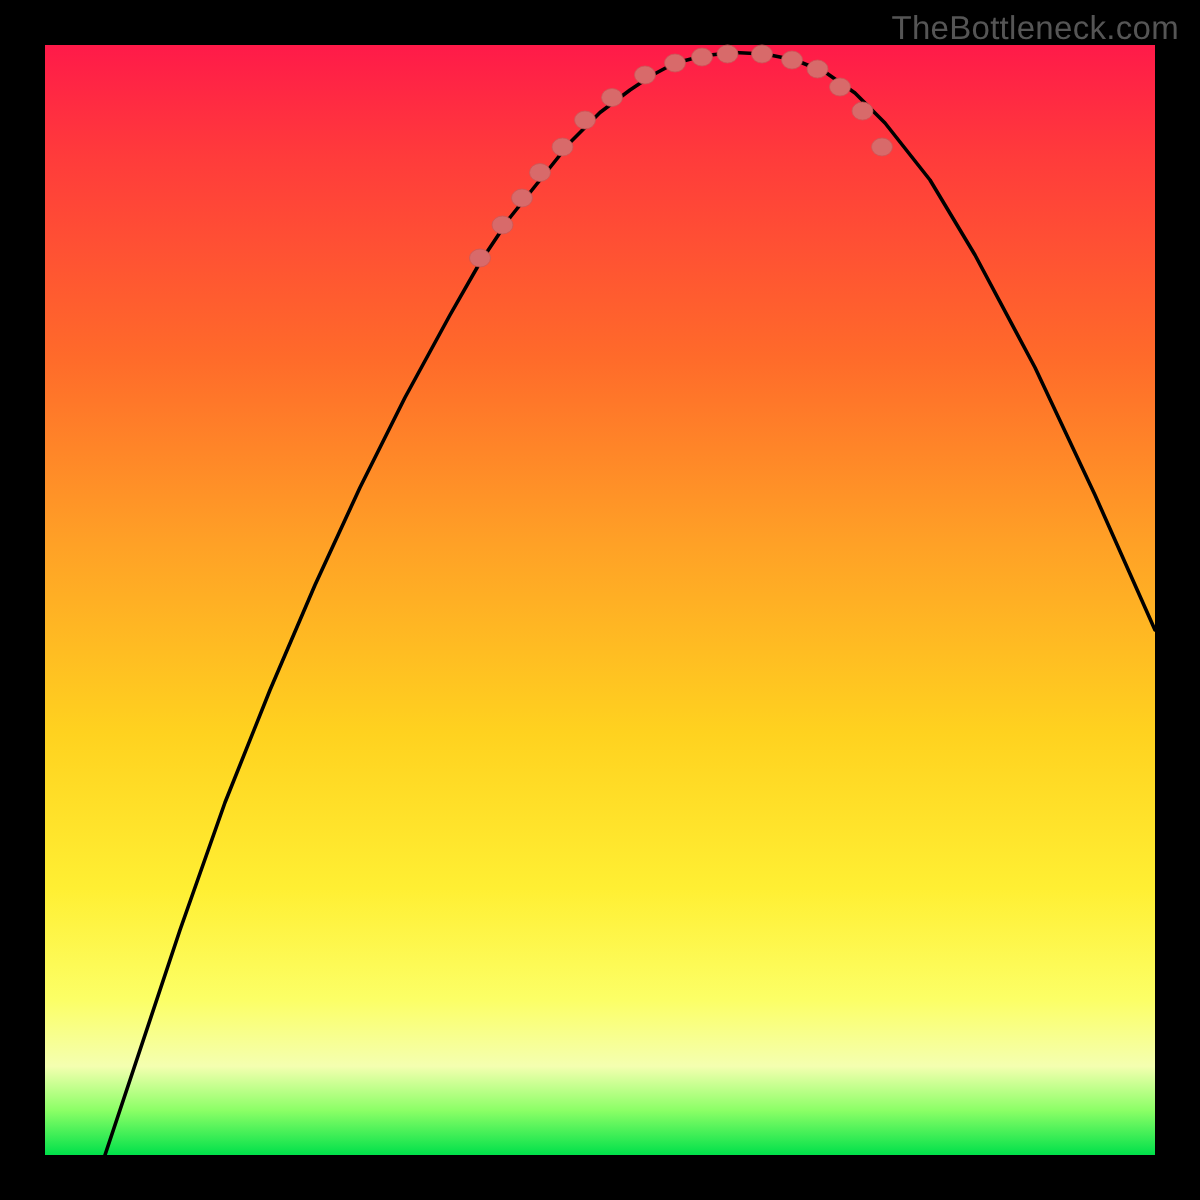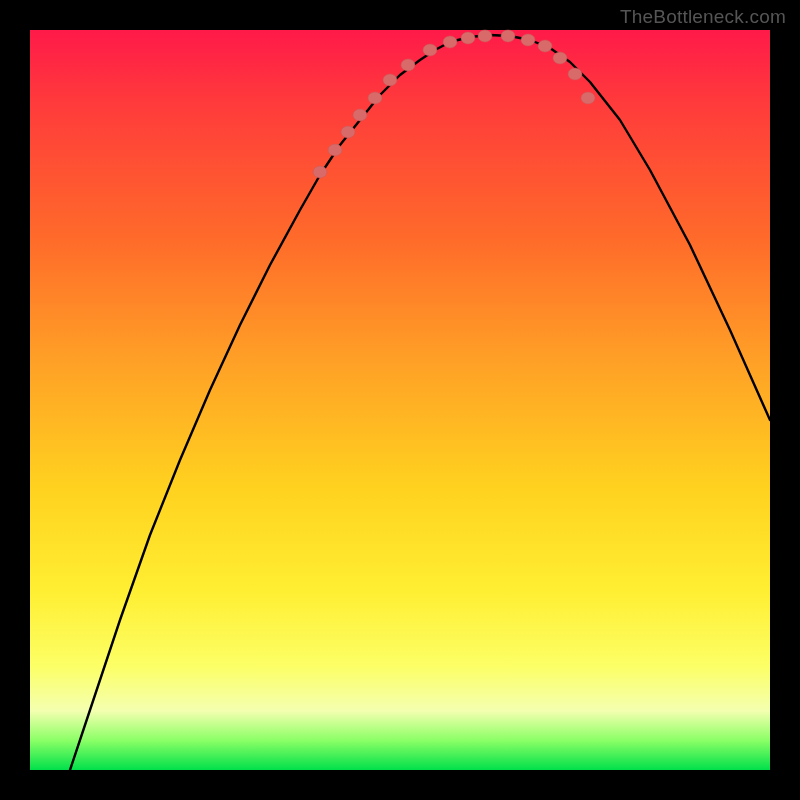--- a/index.html
+++ b/index.html
@@ -38,21 +38,21 @@
       #f4ffb0 92%,
       #8bff66 96%,
       #00e04a 100%
     );
   }
   .watermark {
     position: absolute;
     top: 6px;
     right: 14px;
     color: #555;
-    font-size: 19px;
+    font-size: 22px;
     font-weight: 500;
     letter-spacing: 0.2px;
     user-select: none;
   }
   svg.curve {
     position: absolute;
     left: 0;
     top: 0;
     width: 740px;
     height: 740px;

